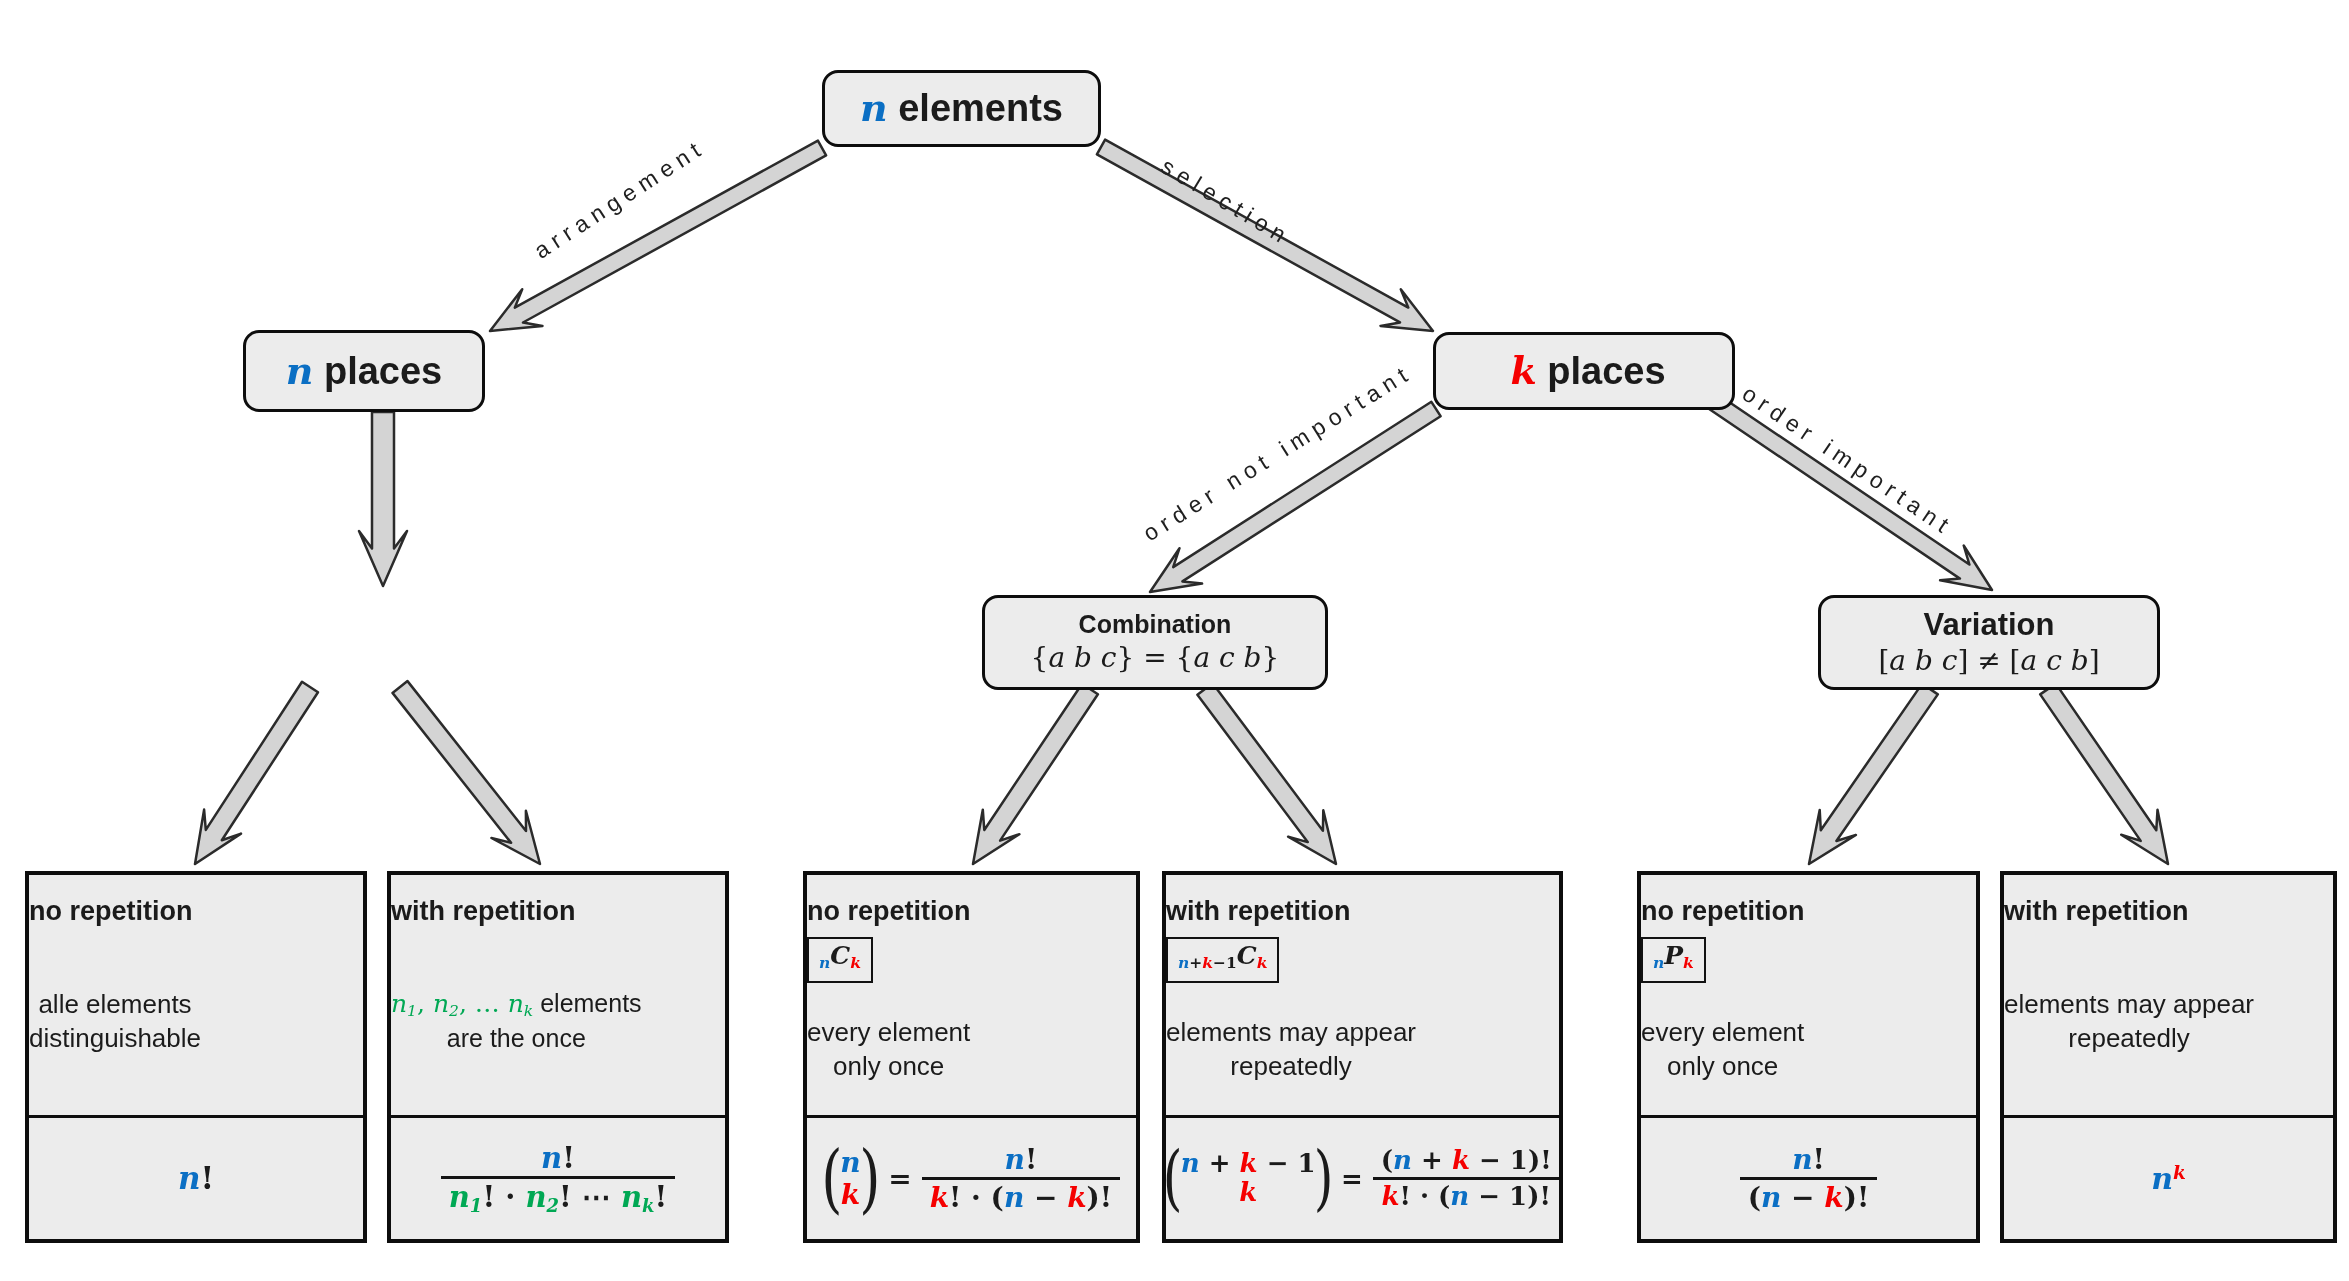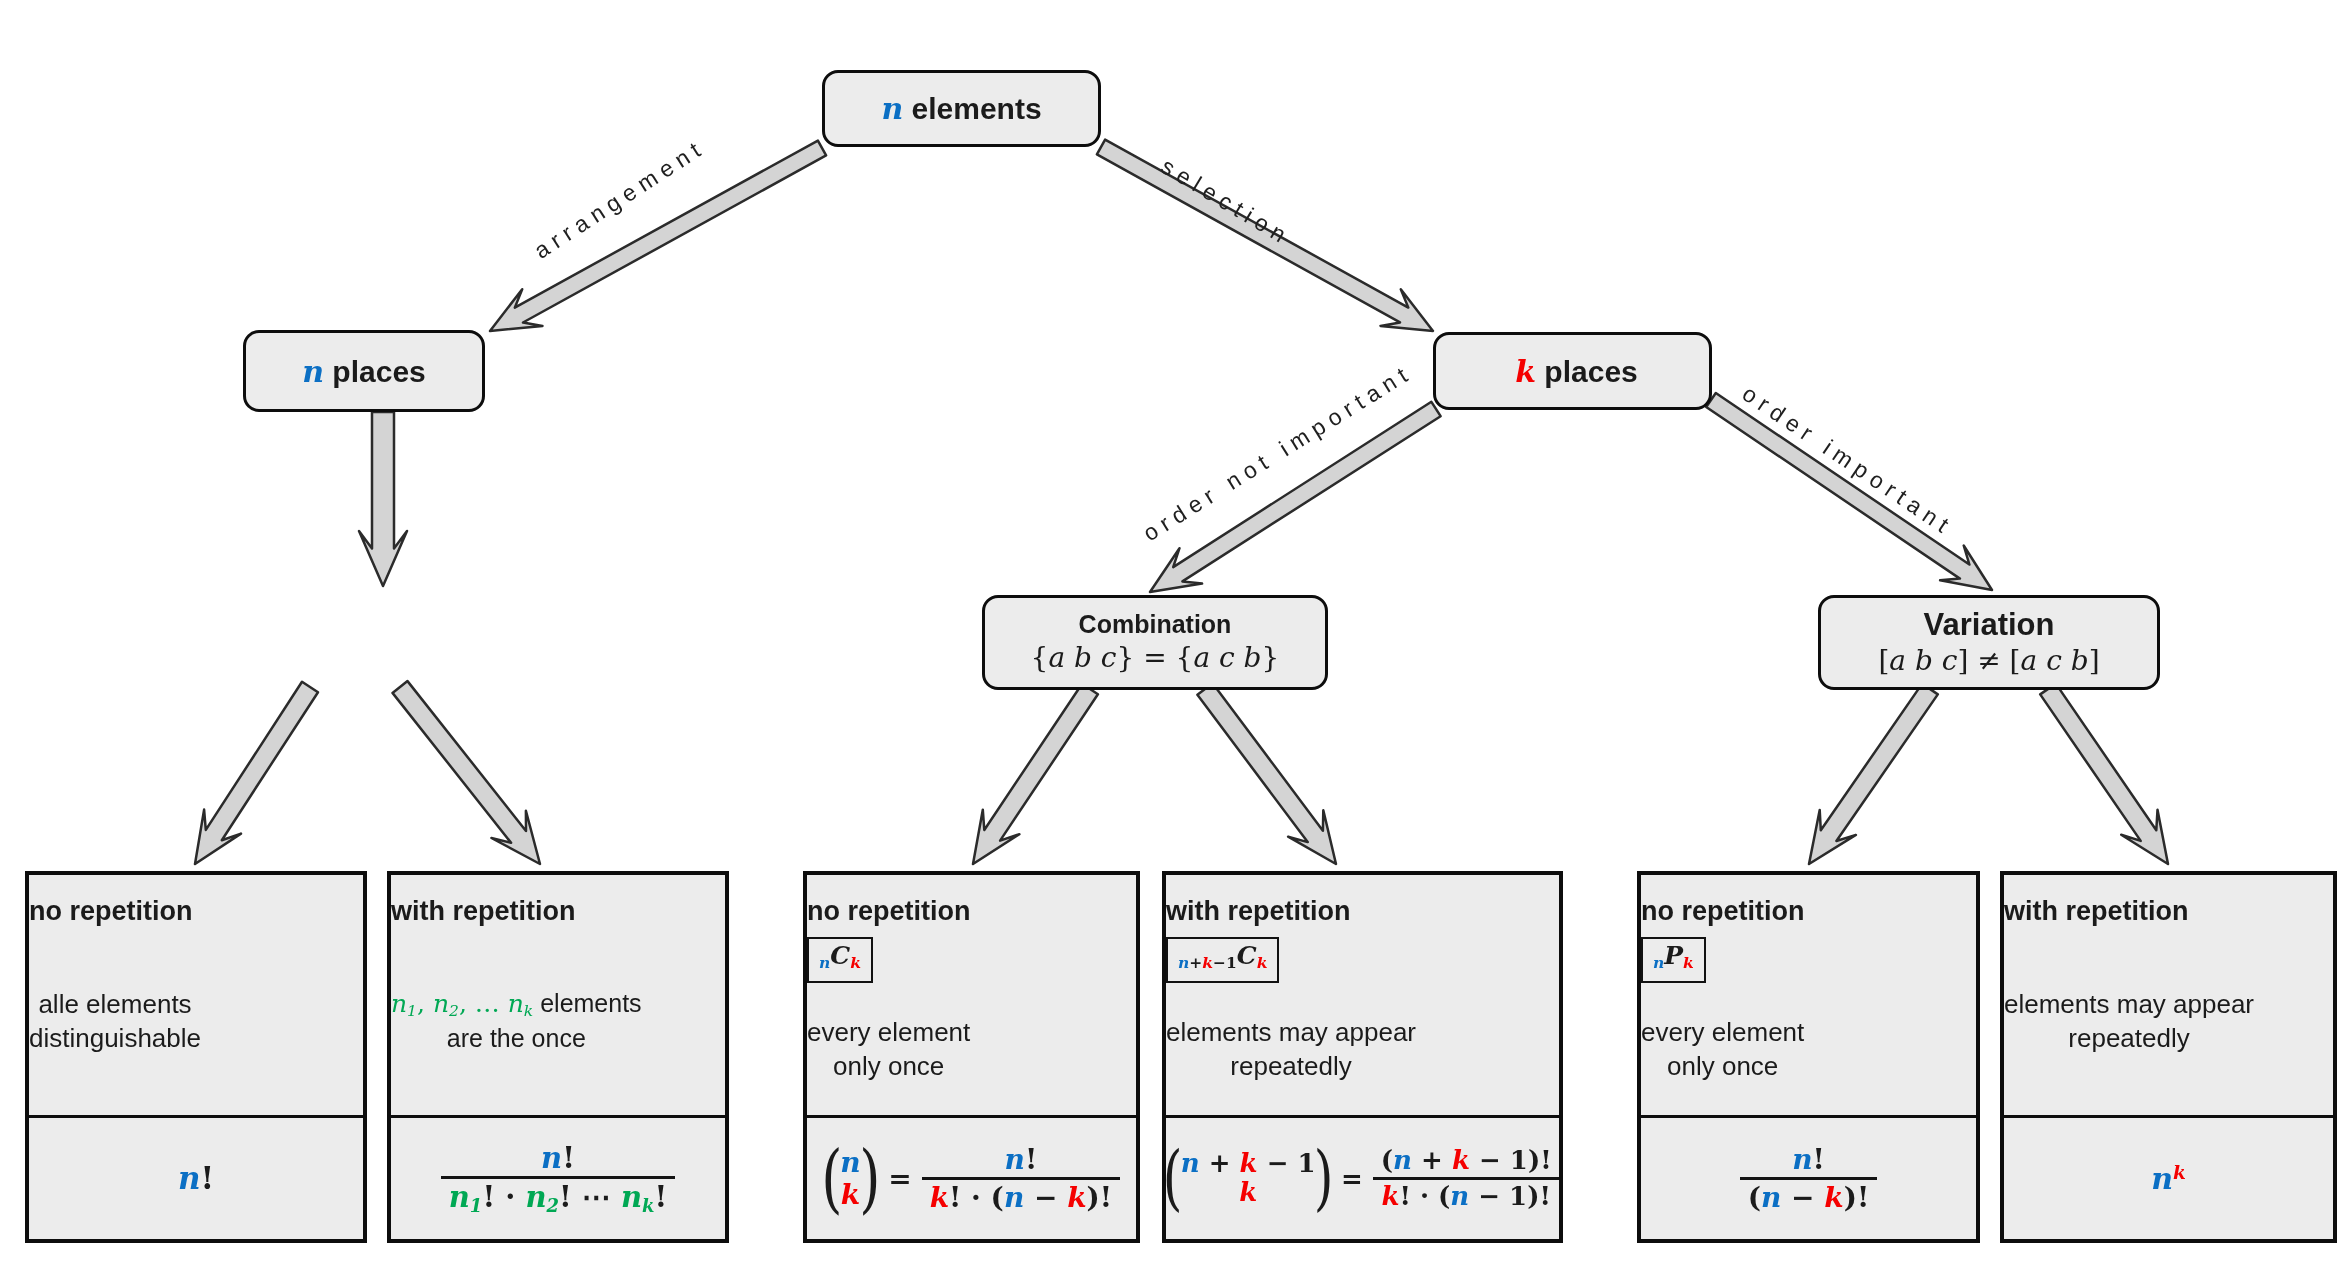--- a/index.html
+++ b/index.html
@@ -4,21 +4,21 @@
 <style>
   html,body{margin:0;padding:0;background:#ffffff;}
   .stage{position:relative;width:2349px;height:1281px;background:#ffffff;
          font-family:"Liberation Sans",sans-serif;color:#1b1b1b;overflow:hidden;}
   svg.arrows{position:absolute;left:0;top:0;}
 
   
   .node{position:absolute;background:#ececec;border:3px solid #0d0d0d;border-radius:16px;
         display:flex;flex-direction:column;align-items:center;justify-content:center;
         box-sizing:border-box;text-align:center;}
-  .node-title{font-size:30px;font-weight:bold;line-height:1.1;}
+  .node-title{font-size:38px;font-weight:bold;line-height:1.1;}
   .node-sub{font-size:28px;margin-top:4px;line-height:1.1;}
 
   
   .alabel{position:absolute;font-size:23px;letter-spacing:.27em;white-space:nowrap;
           color:#1f1f1f;transform-origin:center center;}
 
   
   .leaf{position:absolute;top:871px;height:372px;background:#ececec;border:4px solid #0d0d0d;
         box-sizing:border-box;display:flex;flex-direction:column;}
   .leaf-top{height:240px;display:flex;flex-direction:column;align-items:flex-start;
@@ -73,21 +73,21 @@
   <div class="alabel" style="left:1848px;top:461px;transform:translate(-50%,-50%) rotate(34deg);">order important</div>
 
   <div class="node" style="left:822px;top:70px;width:279px;height:77px;">
     <div class="node-title"><span class="tk m it bd" style="color: rgb(11, 111, 196);"><span>n</span></span><span class="tk bd"><span> elements</span></span></div>
   </div>
 
   <div class="node" style="left:243px;top:330px;width:242px;height:82px;">
     <div class="node-title"><span class="tk m it bd" style="color: rgb(11, 111, 196);"><span>n</span></span><span class="tk bd"><span> places</span></span></div>
   </div>
 
-  <div class="node" style="left:1433px;top:332px;width:279px;height:78px;padding-left:8px;">
+  <div class="node" style="left:1433px;top:332px;width:302px;height:78px;padding-left:8px;">
     <div class="node-title"><span class="tk m it bd" style="color: rgb(245, 0, 0);"><span>k</span></span><span class="tk bd"><span> places</span></span></div>
   </div>
 
 
   <div class="node" style="left:982px;top:595px;width:346px;height:95px;">
     <div class="node-title" style="font-size:25px;">Combination</div>
     <div class="node-sub"><span class="tk m"><span>{</span></span><span class="tk m it"><span>a b c</span></span><span class="tk m"><span>} = {</span></span><span class="tk m it"><span>a c b</span></span><span class="tk m"><span>}</span></span></div>
   </div>
 
   <div class="node" style="left:1818px;top:595px;width:342px;height:95px;">

